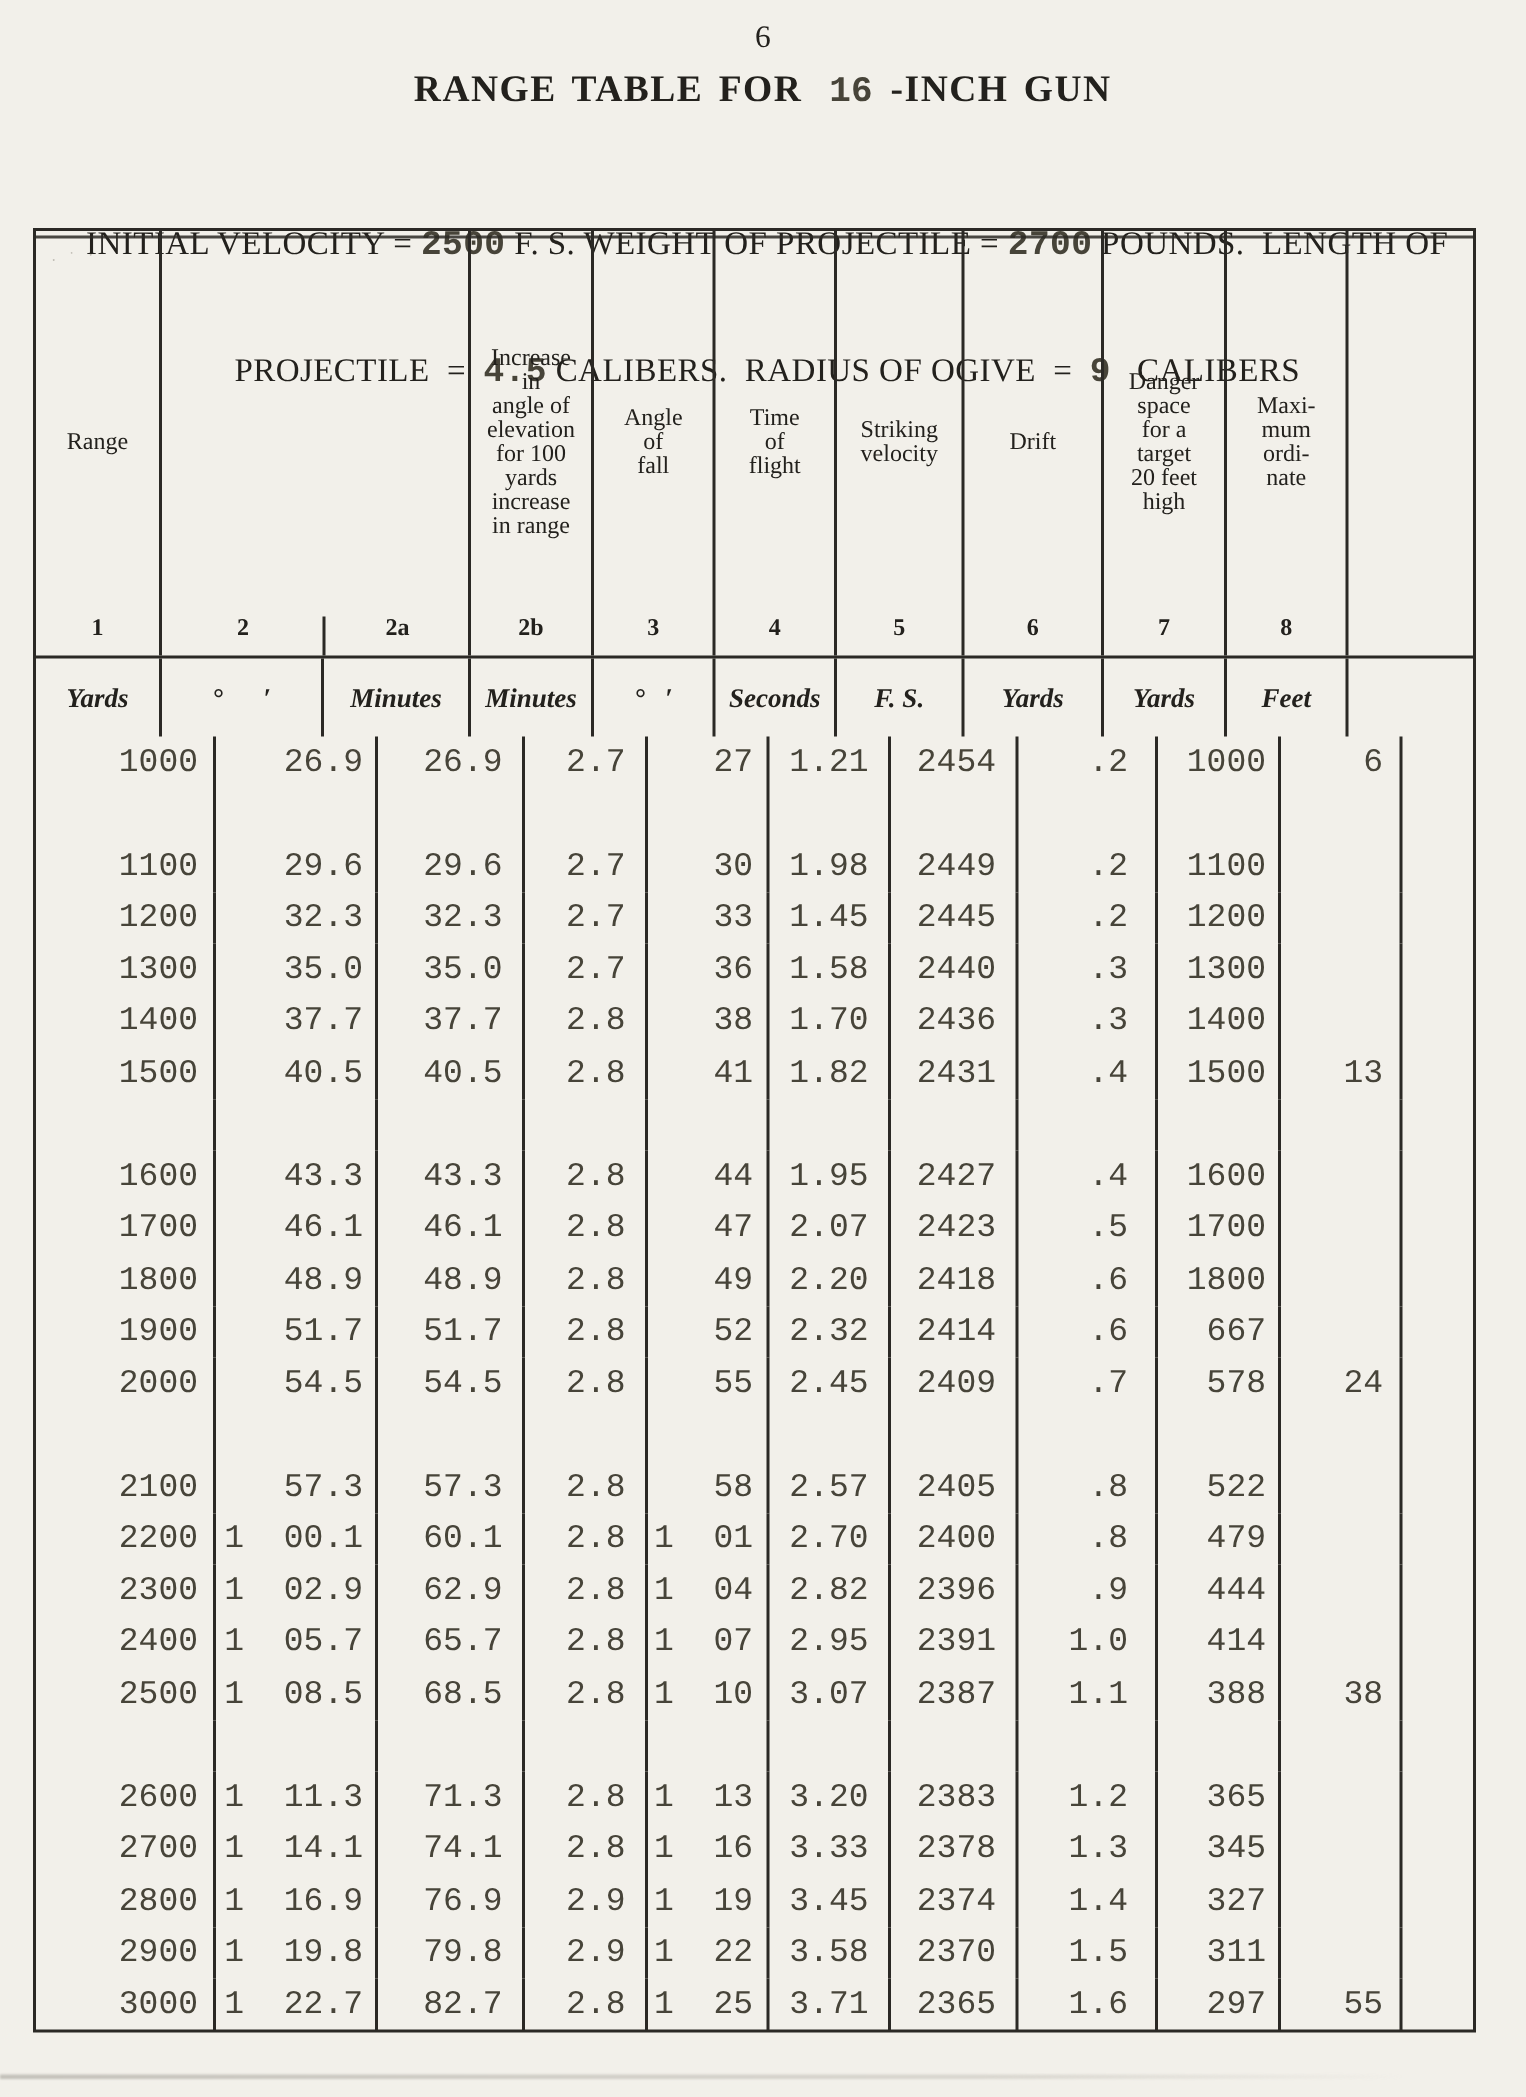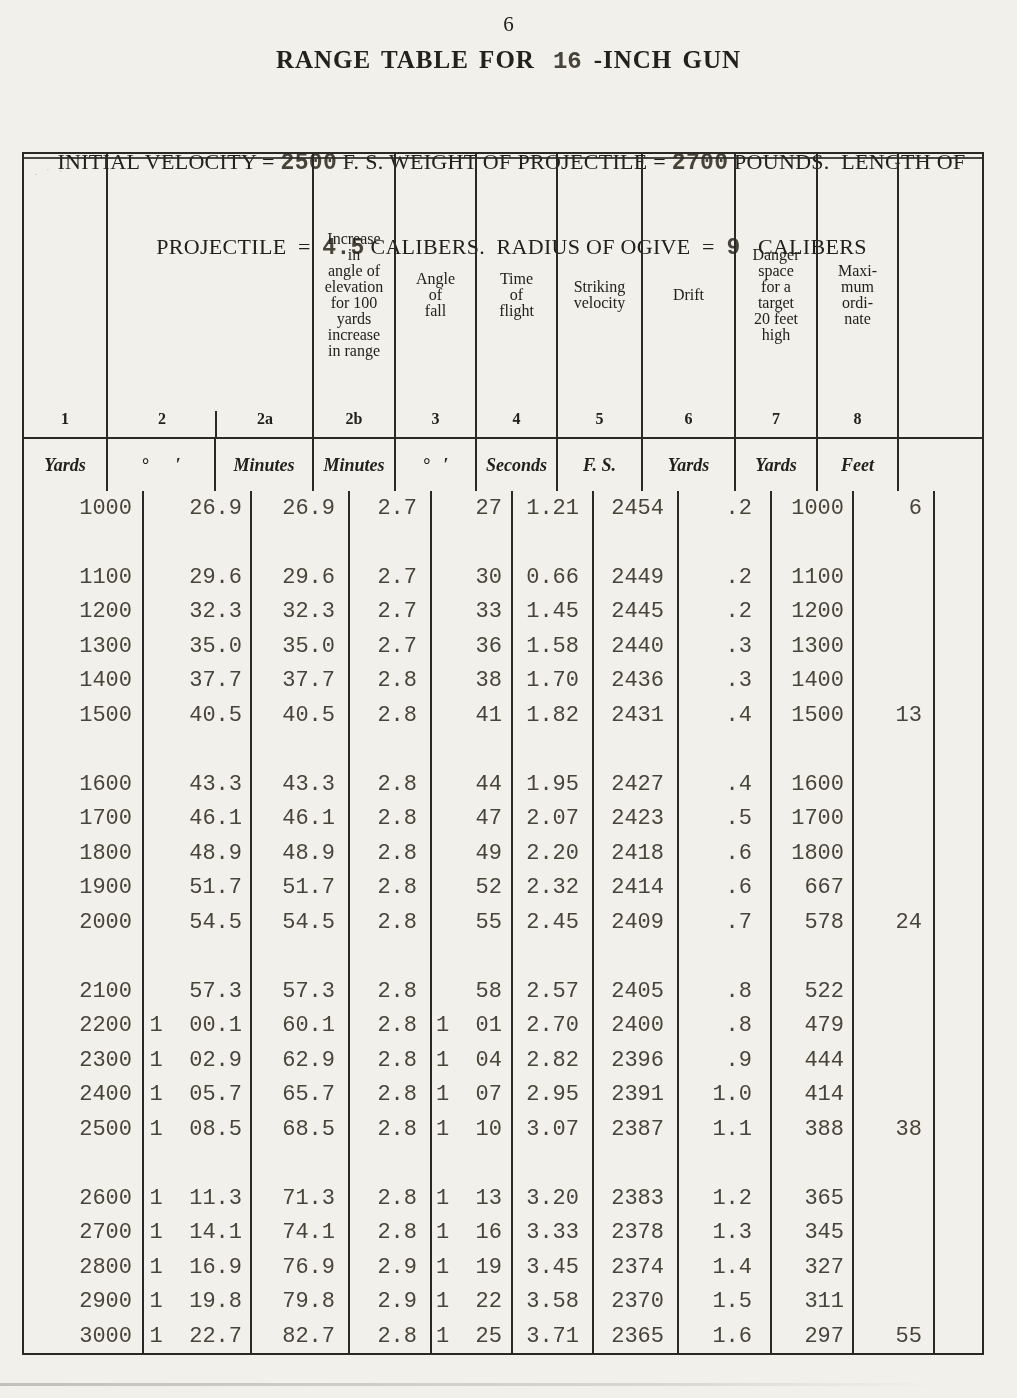--- a/index.html
+++ b/index.html
@@ -139,20 +139,21 @@
 <div class="conditions">
   <div><span>INITIAL VELOCITY = </span><span class="typed">2500</span><span> F. S. WEIGHT OF PROJECTILE = </span><span class="typed">2700</span><span> POUNDS.  LENGTH OF</span></div>
   <div><span>PROJECTILE  =  </span><span class="typed">4.5</span><span> CALIBERS.  RADIUS OF OGIVE  =  </span><span class="typed">9</span><span>   CALIBERS</span></div>
 </div>
 
 <div class="rt">
   <div class="rt-topline"></div>
 
   <div class="rt-header">
     <div class="hcell">
+      <div class="hlabel">Range</div>
       <div class="hnum">1</div>
     </div>
     <div class="hcell">
       <div class="hnum hnum-split">
         <span>2</span>
         <span>2a</span>
       </div>
       <div class="stub-divider"></div>
     </div>
     <div class="hcell">
@@ -248,21 +249,21 @@
         <div class="cell c8"></div>
         <div class="cell c9"></div>
         <div class="cell c10"></div>
       </div>
       <div class="row data-row">
         <div class="cell c0">1100</div>
         <div class="cell c1">29.6</div>
         <div class="cell c2">29.6</div>
         <div class="cell c3">2.7</div>
         <div class="cell c4">30</div>
-        <div class="cell c5">0.66</div>
+        <div class="cell c5">1.98</div>
         <div class="cell c6">2449</div>
         <div class="cell c7">.2</div>
         <div class="cell c8">1100</div>
         <div class="cell c9"></div>
         <div class="cell c10"></div>
       </div>
       <div class="row data-row">
         <div class="cell c0">1200</div>
         <div class="cell c1">32.3</div>
         <div class="cell c2">32.3</div>

